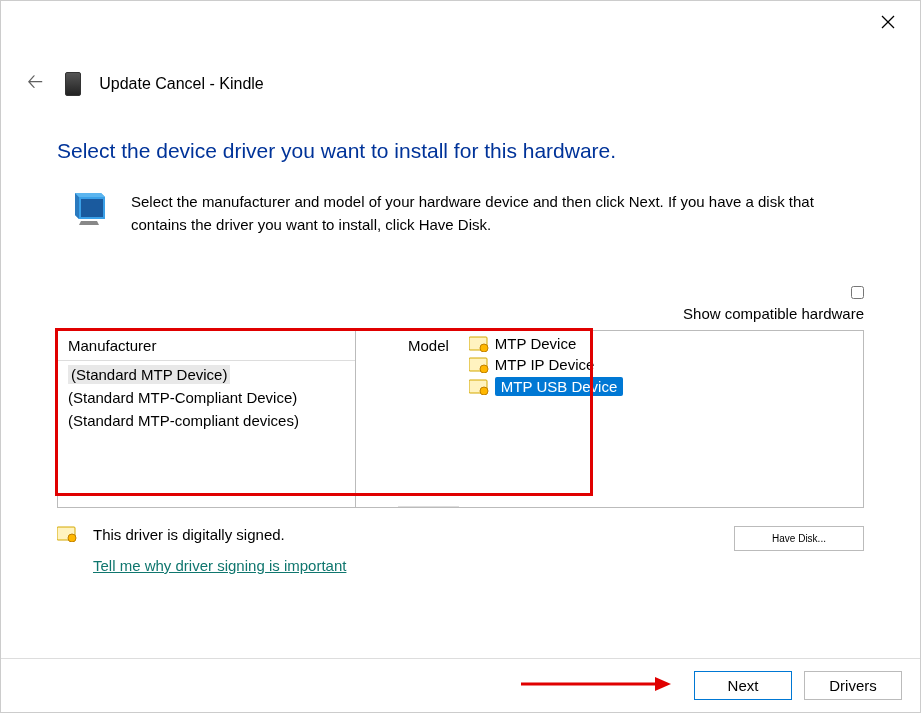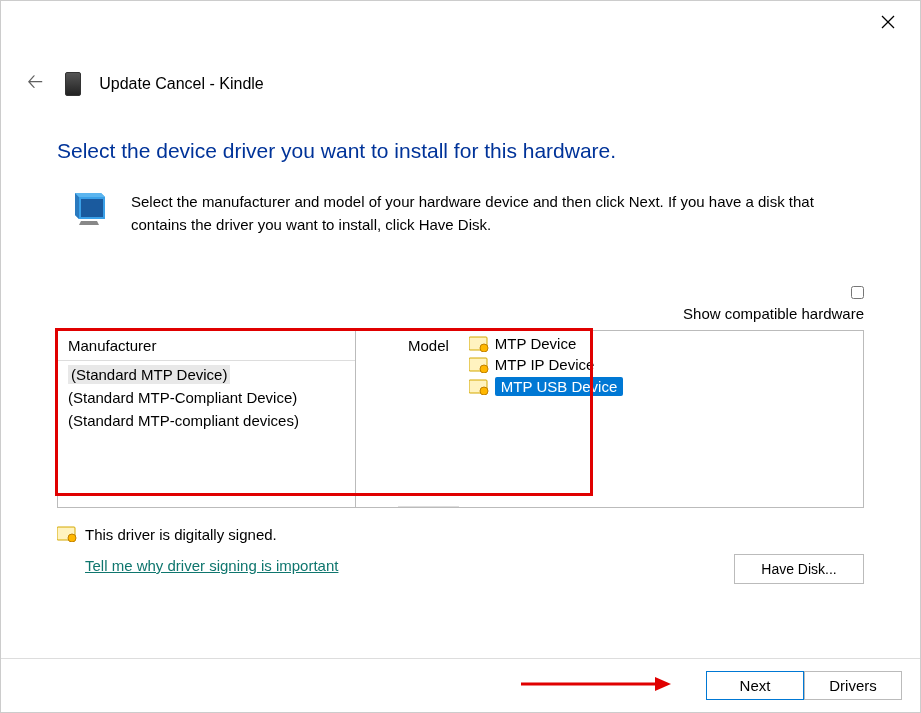--- a/index.html
+++ b/index.html
@@ -153,53 +153,53 @@
       flex-shrink: 0;
     }
     .footer-info {
       display: flex;
       justify-content: space-between;
       align-items: flex-start;
       margin-top: 18px;
     }
     .signed-block {
       display: flex;
-      gap: 8px;
+      gap: 16px;
       align-items: flex-start;
     }
     .signed-text {
       font-size: 15px;
     }
     .signing-link {
       color: #0f766e;
       text-decoration: underline;
       cursor: pointer;
       display: block;
       margin-top: 14px;
     }
     .have-disk-btn {
       padding: 6px 24px;
-      font-size: 14px;
+      font-size: 10px;
       background: #fff;
       border: 1px solid #bbb;
       cursor: pointer;
       min-width: 130px;
-      margin-top: 28px;
     }
     .button-bar {
       position: absolute;
       bottom: 0;
       left: 0;
       right: 0;
       height: 54px;
       border-top: 1px solid #ddd;
       display: flex;
       justify-content: flex-end;
       align-items: center;
       padding: 0 18px;
+      gap: 12px;
       background: #fff;
     }
     .btn {
       min-width: 98px;
       padding: 5px 20px;
       font-size: 15px;
       background: #fff;
       border: 1px solid #bbb;
       cursor: pointer;
       text-align: center;

